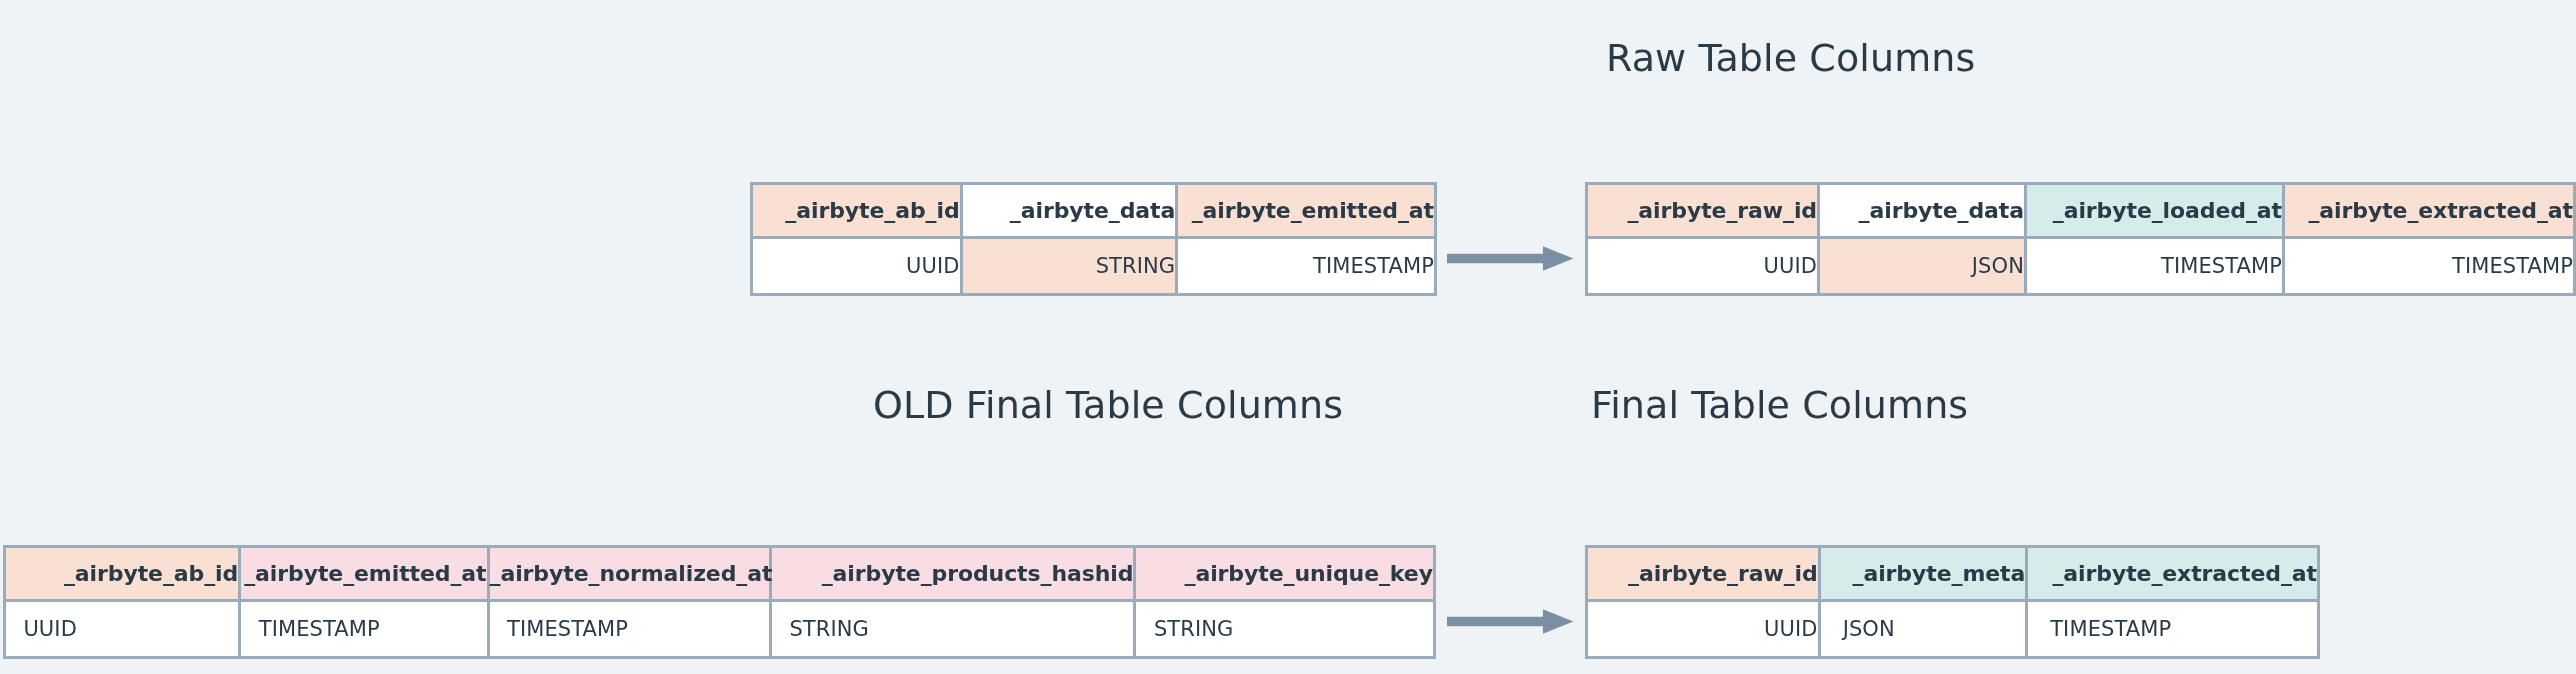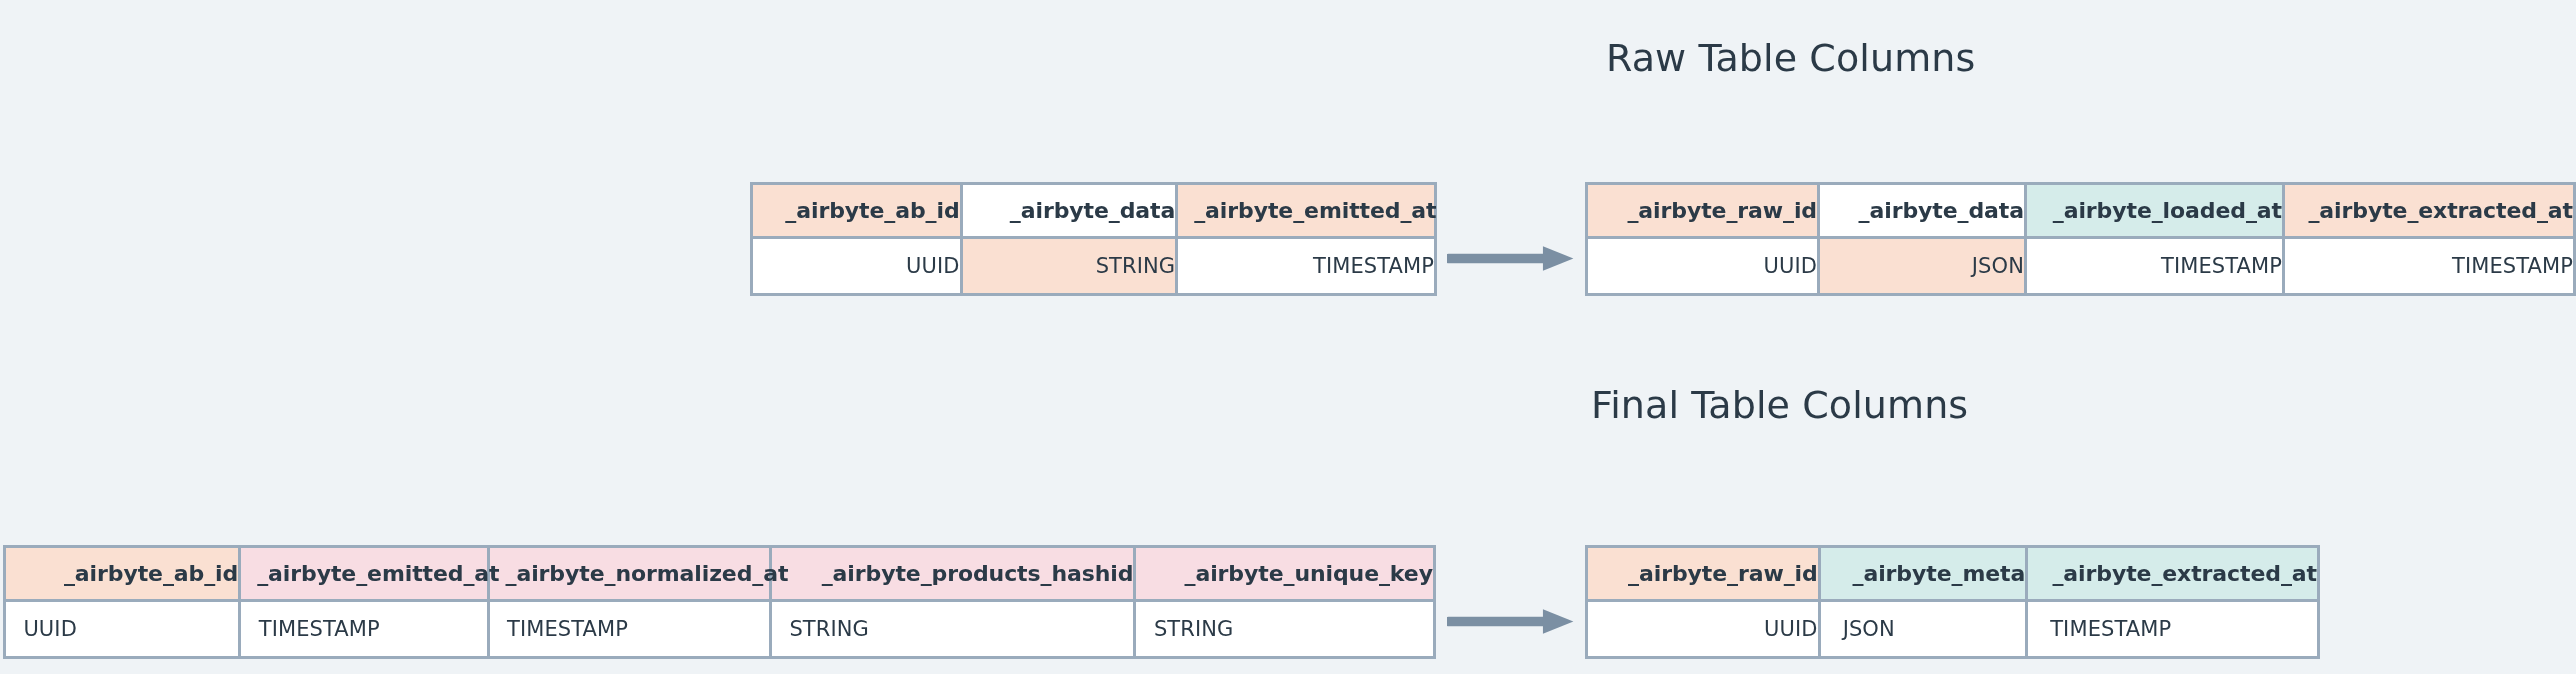--- a/index.html
+++ b/index.html
@@ -57,21 +57,20 @@
     border-bottom: 3.6px solid #9aabbc;
   }
   .tbl tr.body td {
     height: 54px;
     font-size: 21px;
     font-weight: 400;
     letter-spacing: 0.1px;
   }
   .tbl td + td {
     border-left: 3.6px solid #9aabbc;
-    padding-left: 16px;
   }
 
   .c-peach { background: #fae0d2 !important; }
   .c-pink  { background: #f8dde3 !important; }
   .c-mint  { background: #d5ecea !important; }
   .c-white { background: #ffffff !important; }
 
   
   .arrow {
     position: absolute;
@@ -80,20 +79,21 @@
   }
 </style>
 </head>
 <body>
 
 <div class="canvas">
 
 
   <div class="title" style="left:1606px; top:23px;margin-top:16px;">Raw Table Columns</div>
 
+  <div class="title" style="left:873px; top:386px;">OLD Final Table Columns</div>
 
   <div class="title" style="left:1591px; top:386px;">Final Table Columns</div>
 
   <table class="tbl" style="left:750px; top:182px; width:687px;">
     <colgroup>
       <col style="width:206px">
         <col style="width:215px">
         <col style="width:258px">
     </colgroup>
     <tbody>

